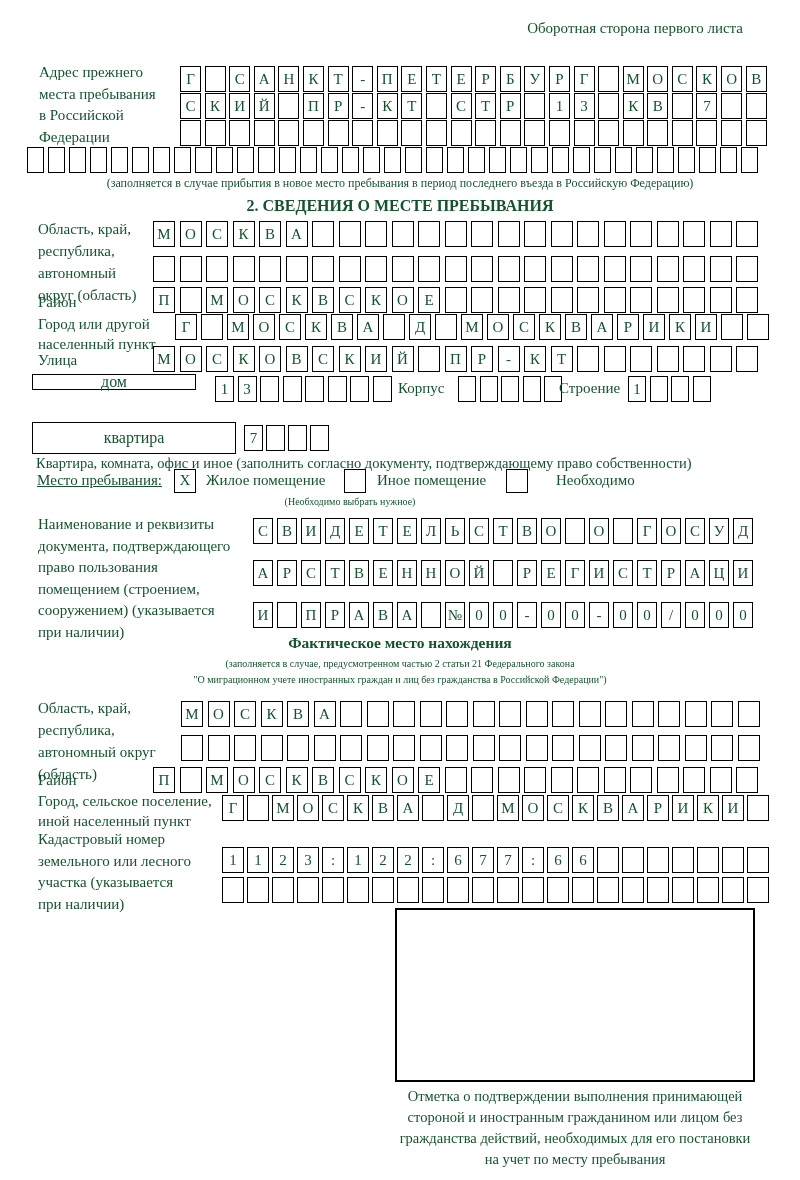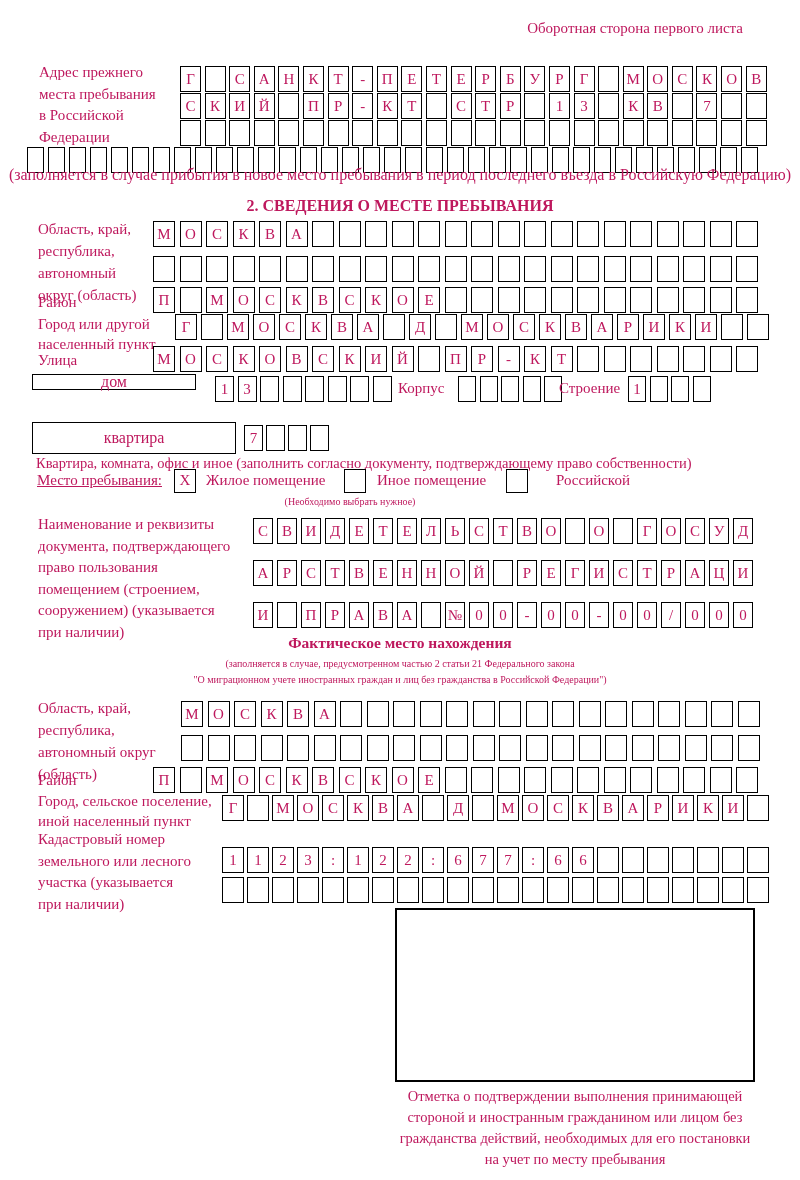--- a/index.html
+++ b/index.html
@@ -1,19 +1,19 @@
 <!DOCTYPE html>
 <html><head>
 <meta charset="utf-8">
 <style>
   * { margin:0; padding:0; box-sizing:border-box; }
   html,body { background:#888; }
   .page {
     position:relative; width:800px; height:1180px; margin:0 auto;
-    background:#ffffff; color:#be185d;
+    background:#ffffff; color:#14532d;
     font-family:"Liberation Serif","DejaVu Serif",serif;
     overflow:hidden;
   }
   .lbl { position:absolute; font-size:15px; line-height:21.5px; white-space:pre-line; }
   .cap { position:absolute; font-size:10px; }
   .ctr { left:0; width:800px; text-align:center; }
   .ttl { position:absolute; font-weight:bold; font-size:16px; }
   .boxrow { position:absolute; display:flex; }
   .cbox {
     flex:none; width:var(--bw,22px); height:var(--bh,26px);
@@ -150,21 +150,21 @@
       <span class="cbox"></span>
       <span class="cbox"></span>
       <span class="cbox"></span>
       <span class="cbox"></span>
       <span class="cbox"></span>
       <span class="cbox"></span>
       <span class="cbox"></span>
       <span class="cbox"></span>
       <span class="cbox"></span>
     </div>
-  <div class="cap ctr" style="top:166px; font-size:16px;">(заполняется в случае прибытия в новое место пребывания в период последнего въезда в Российскую Федерацию)</div>
+  <div class="cap ctr" style="top:176px; font-size:12px;">(заполняется в случае прибытия в новое место пребывания в период последнего въезда в Российскую Федерацию)</div>
 
   <div class="ttl ctr" style="top:197px;">2. СВЕДЕНИЯ О МЕСТЕ ПРЕБЫВАНИЯ</div>
 
   <div class="lbl" style="left:38px; top:218px; line-height:22px; width:120px;">Область, край,
 республика,
 автономный
 округ (область)</div>
   <div class="boxrow" style="left:153px; top:221px; --bw:22px; gap:4.5px;">
       <span class="cbox">М</span>
       <span class="cbox">О</span>
@@ -333,21 +333,21 @@
       <span class="cbox"></span>
     </div>
   <div class="cap" style="left:36px; top:455px; font-size:14.5px;">Квартира, комната, офис и иное (заполнить согласно документу, подтверждающему право собственности)</div>
 
   <div class="inl" style="left:37px; top:472px;text-decoration:underline;">Место пребывания:</div>
   <div class="chk" style="left:174px; top:469px;">X</div>
   <div class="inl" style="left:206px; top:472px;">Жилое помещение</div>
   <div class="chk" style="left:344px; top:469px;"></div>
   <div class="inl" style="left:377px; top:472px;">Иное помещение</div>
   <div class="chk" style="left:506px; top:469px;"></div>
-  <div class="inl" style="left:556px; top:472px;">Российской</div>
+  <div class="inl" style="left:556px; top:472px;">Необходимо</div>
   <div class="cap" style="left:150px; top:496px; width:400px; text-align:center;">(Необходимо выбрать нужное)</div>
 
   <div class="lbl" style="left:38px; top:514px; width:218px;">Наименование и реквизиты
 документа, подтверждающего
 право пользования
 помещением (строением,
 сооружением) (указывается
 при наличии)</div>
   <div class="boxrow" style="left:253px; top:518px; --bw:20px; gap:4px;">
       <span class="cbox">С</span>

